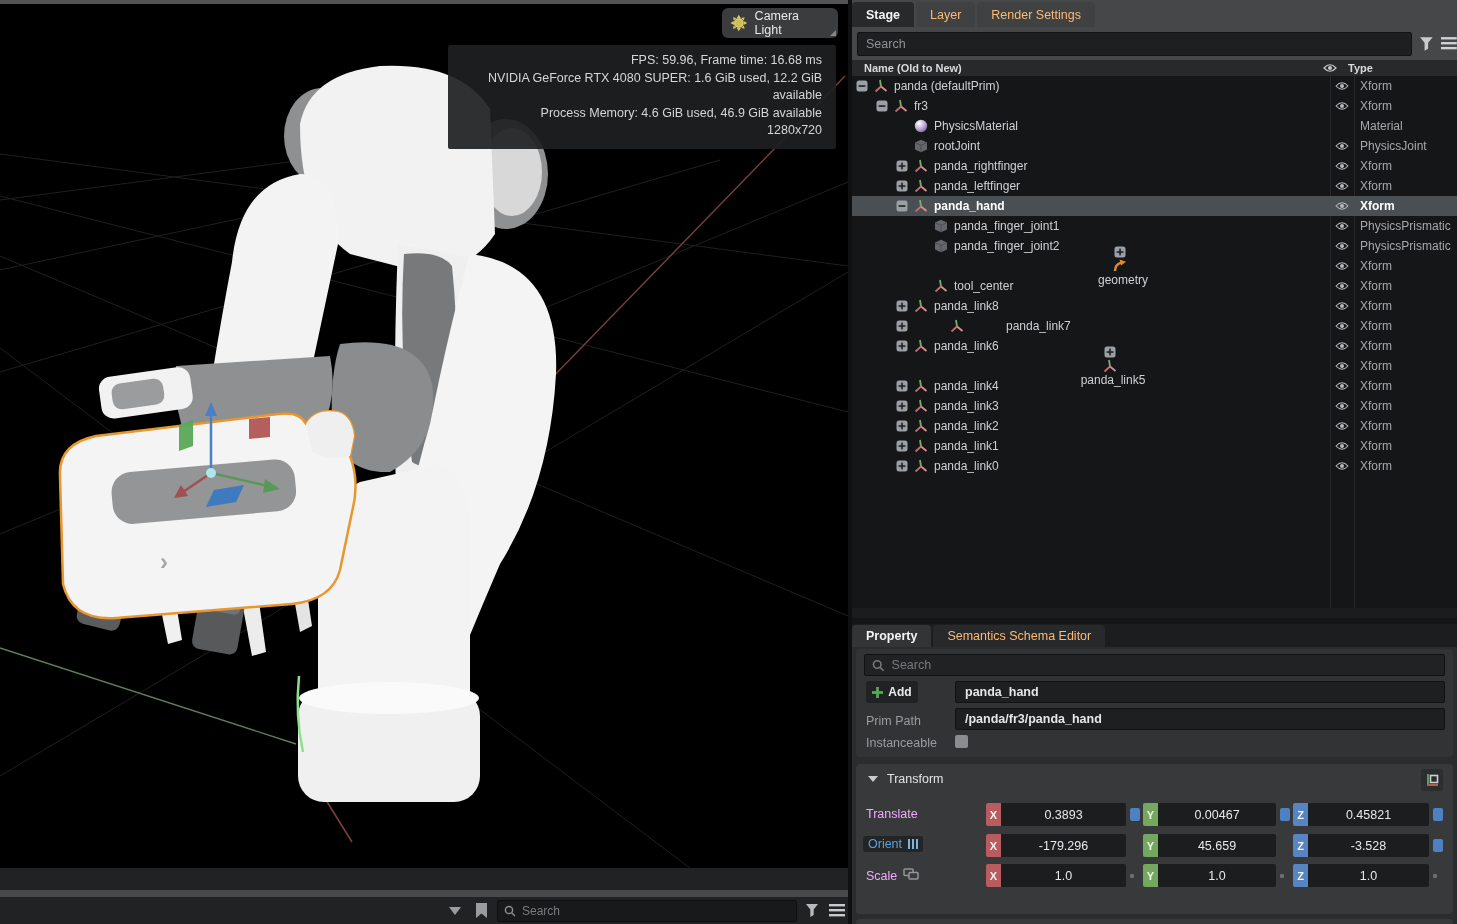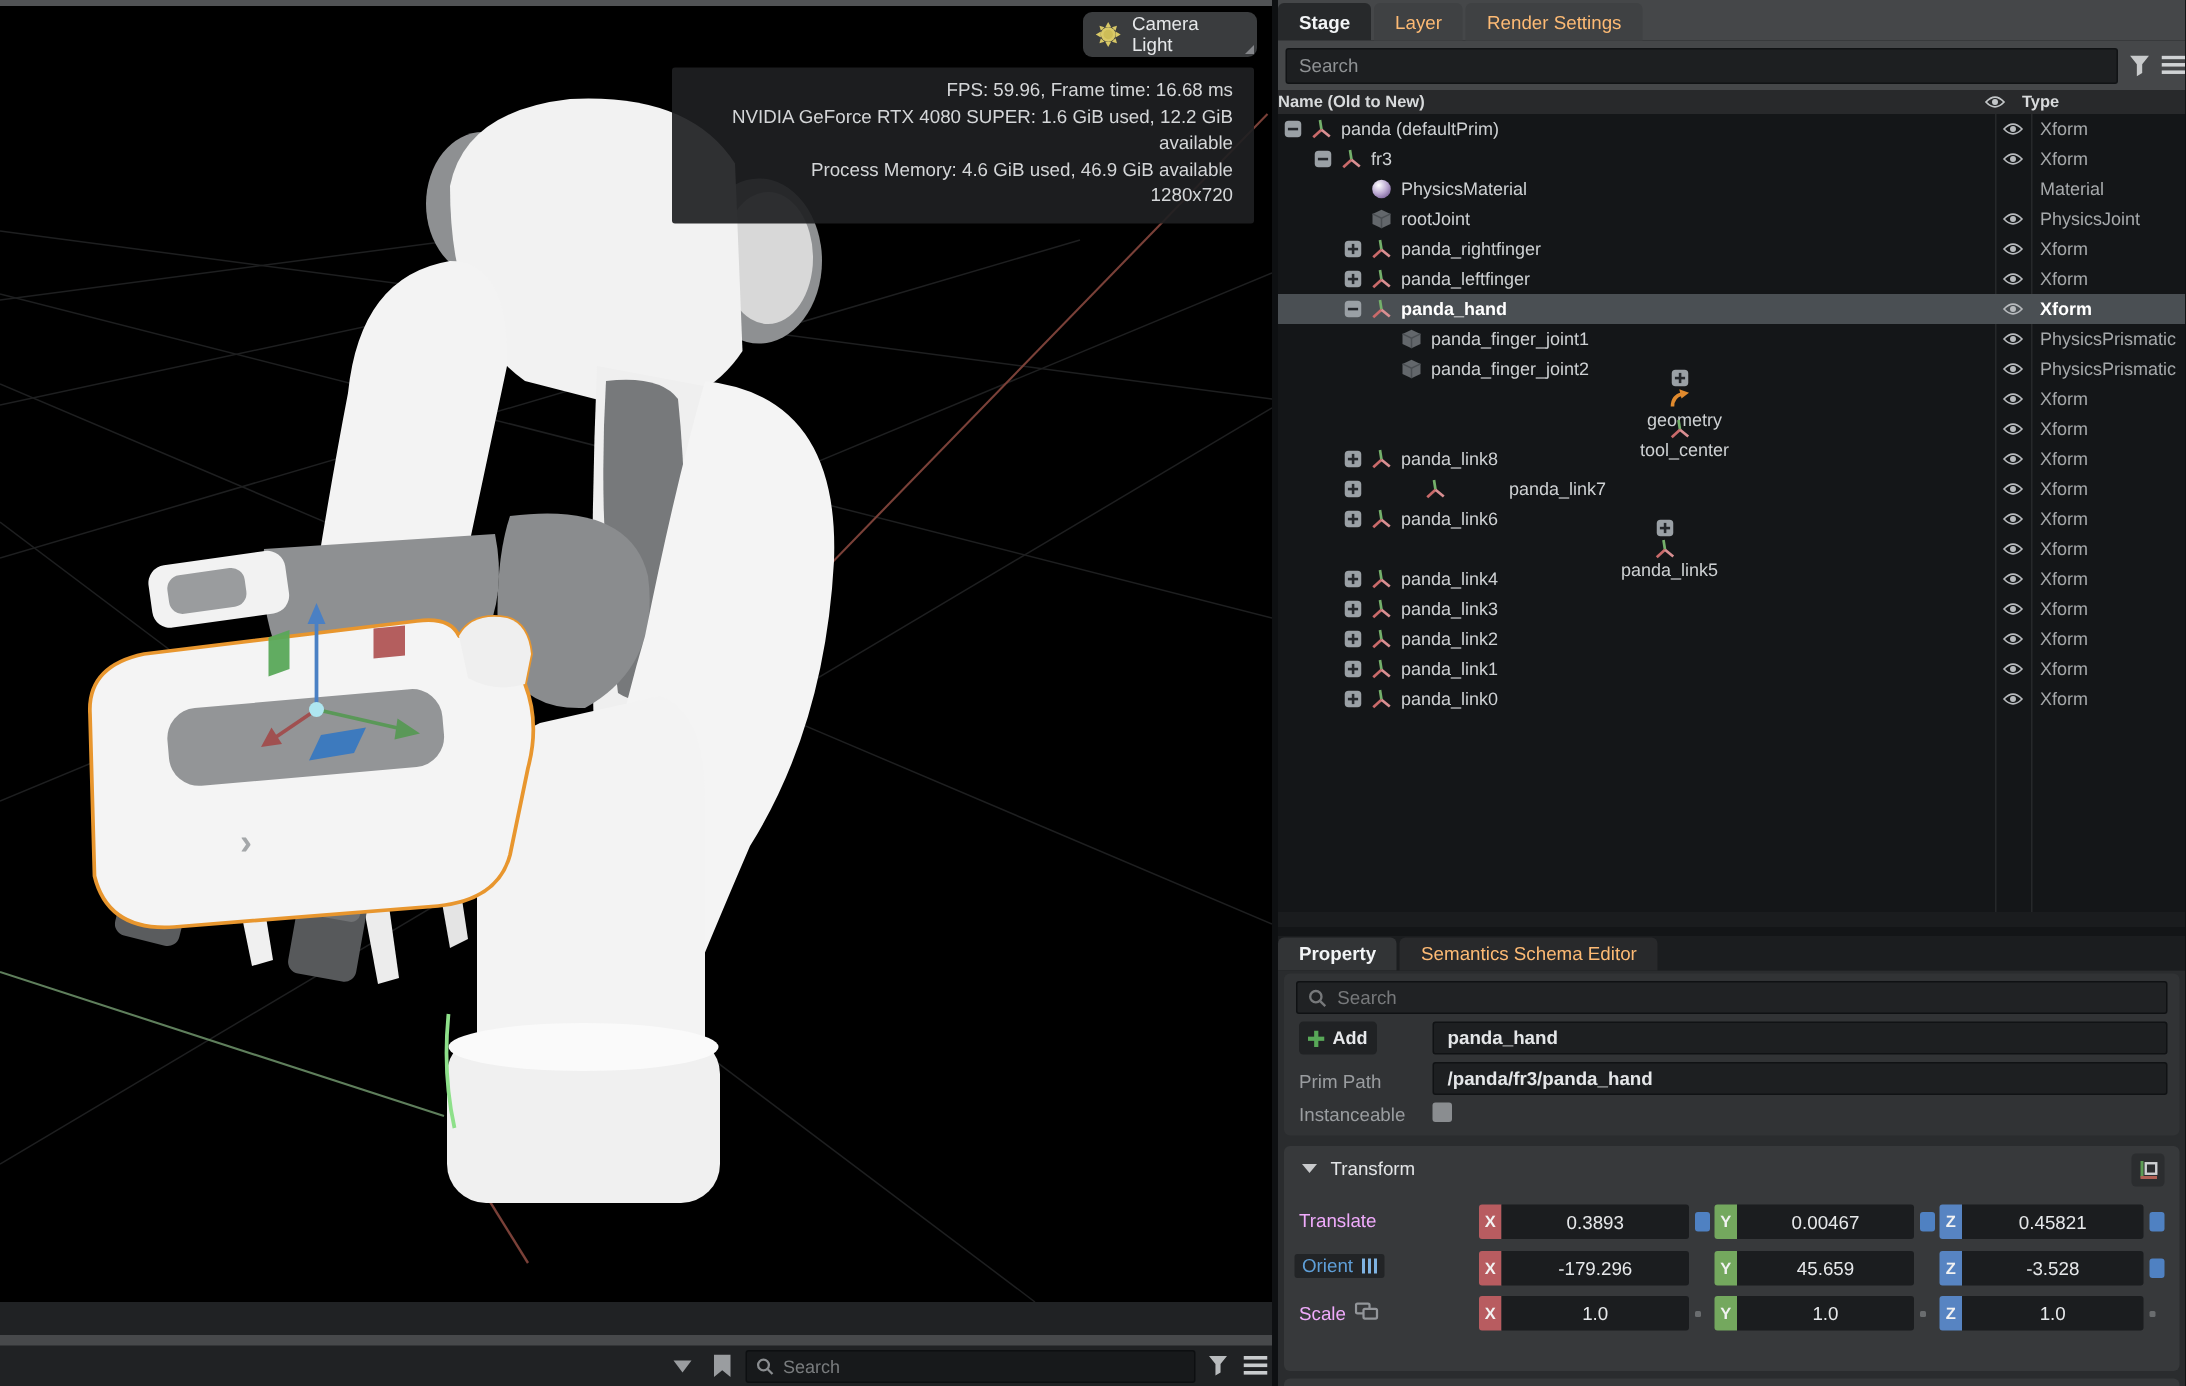--- a/index.html
+++ b/index.html
@@ -49,21 +49,21 @@
                      display:flex; align-items:center; }
   .searchfield { margin-left:5px; width:563px; height:24px; background:#1d1f21; border:1px solid #111315;
                  border-radius:2px; display:flex; align-items:center; padding:0 8px; }
   .searchfield input { background:transparent; border:none; outline:none; color:#cfd1d3; font-size:12.5px; width:100%; }
   .searchfield input::placeholder { color:#8f9294; }
   .sf-funnel { margin-left:7px; }
   .sf-menu { margin-left:7px; }
 
   #stage-header { position:absolute; left:0; top:60px; width:605px; height:16px; background:#28292b;
                   display:flex; align-items:center; font-size:11px; font-weight:bold; color:#d8dadc; }
-  .hdr-name { width:466px; }
+  .hdr-name { padding-left:12px; width:466px; }
   .hdr-eye { width:24px; display:flex; justify-content:center; }
   .hdr-type { padding-left:6px; }
 
   #stage-tree { position:absolute; left:0; top:76px; width:605px; height:542px; background:#141618; overflow:hidden; }
   .colline { position:absolute; top:0; height:542px; width:1px; background:#26282a; }
   .tree-row { position:relative; height:20px; display:flex; align-items:center; font-size:12px; color:#ced1d3; }
   .tree-row.selected { background:#4a4f53; }
   .tree-row.selected .t-label, .tree-row.selected .t-type { color:#ffffff; font-weight:bold; }
   .t-name { display:flex; align-items:center; width:478px; overflow:hidden; white-space:nowrap; }
   .t-exp { width:13px; height:13px; margin-right:5px; flex:none; display:flex; }
@@ -536,21 +536,21 @@
           </div>
           <div class="t-eye">
             <svg width="14" height="10" viewBox="0 0 14 10">
               <path d="M1 5 Q7 -1.5 13 5 Q7 11.5 1 5 Z" fill="none" stroke="#b7babd" stroke-width="1.1"></path>
               <circle cx="7" cy="5" r="2" fill="#b7babd"></circle>
             </svg>
           </div>
           <div class="t-type">Xform</div>
         </div>
         <div class="tree-row">
-          <div class="t-name" style="padding-left: 64px; flex-direction: column;">
+          <div class="t-name" style="padding-left: 64px;">
             <span class="t-exp"></span>
             <span class="t-icon">
               <svg width="14" height="14" viewBox="0 0 14 14">
                 <line x1="7" y1="7.5" x2="6" y2="1" stroke="#74b06a" stroke-width="1.8"></line>
                 <line x1="7" y1="7.5" x2="1.5" y2="12.5" stroke="#c96a6a" stroke-width="1.8"></line>
                 <line x1="7" y1="7.5" x2="12.5" y2="12" stroke="#d98f92" stroke-width="1.8"></line>
               </svg>
             </span>
             <span class="t-label">tool_center</span>
           </div>

